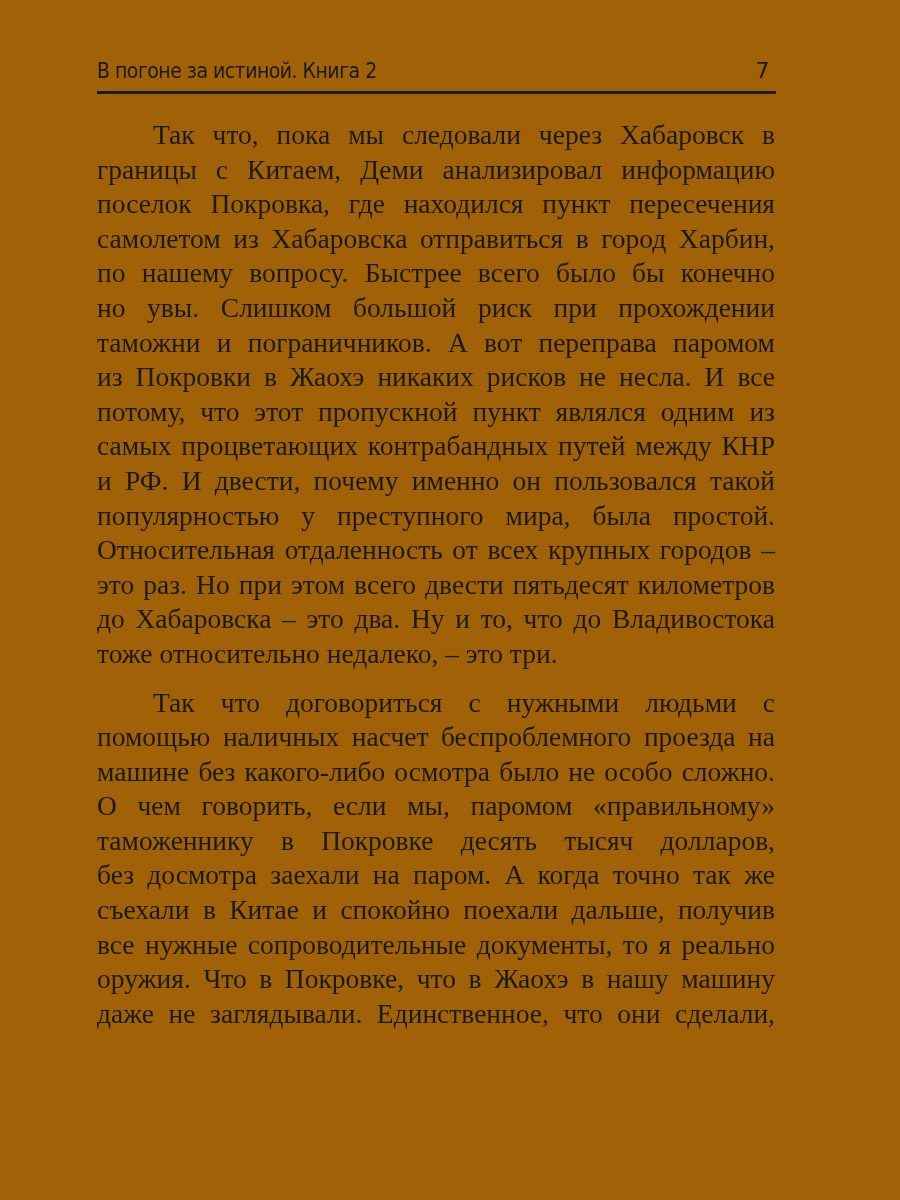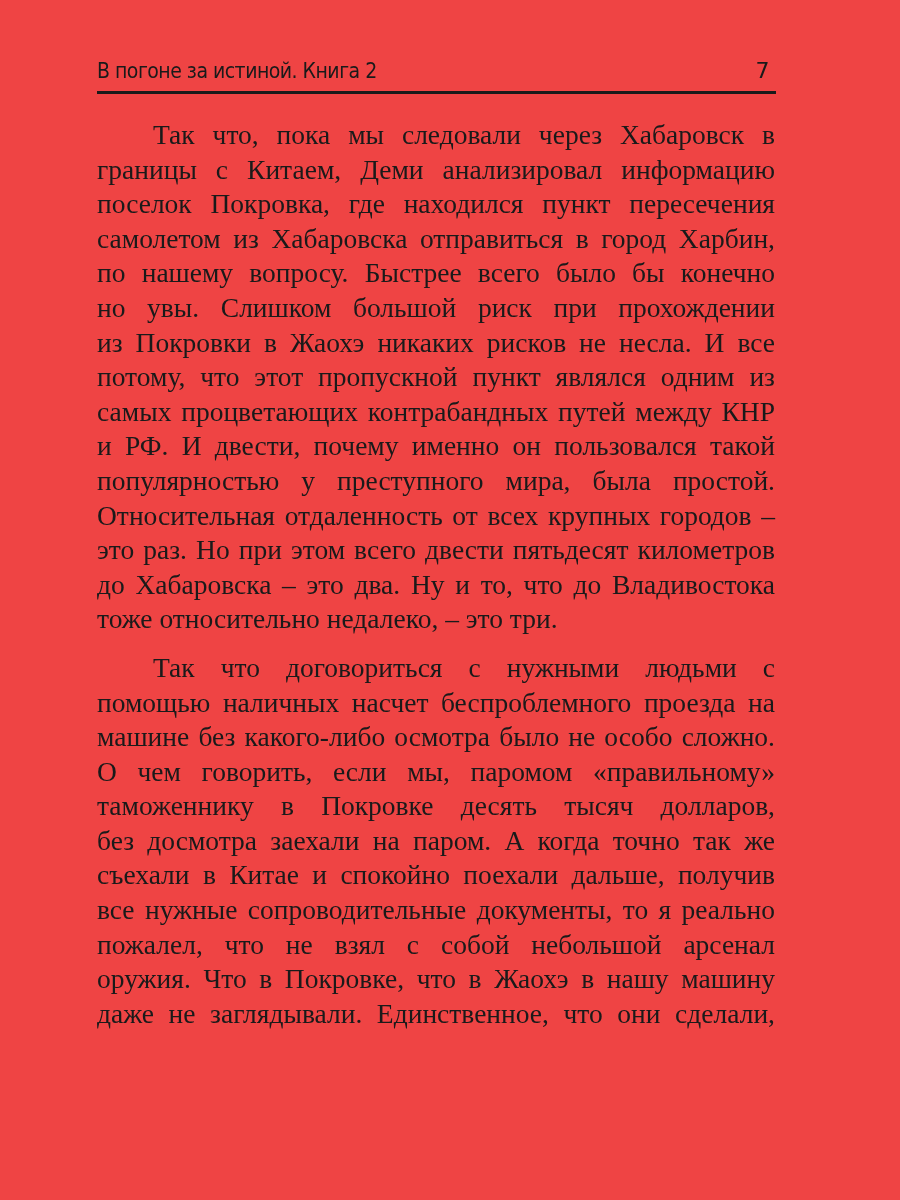--- a/index.html
+++ b/index.html
@@ -11,21 +11,21 @@
       width: 900px;
       height: 1200px;
       position: relative;
       overflow: hidden;
       color: #1a1a1a;
     }
     .page {
       position: absolute;
       left: 0; top: 0;
       width: 900px; height: 1200px;
-      background: #ef4444;
+      background: #a16207;
     }
     .running-head {
       position: absolute;
       left: 97px;
       top: 58px;
       width: 676px;
       height: 32px;
       font-family: "DejaVu Sans", sans-serif;
       font-size: 22px;
       letter-spacing: -0.6px;
@@ -96,20 +96,21 @@
 
     <div class="para-gap"></div>
 
     <div>
       <span class="line indent">Так что, пока мы следовали через Хабаровск в</span>
       <span class="line">границы с Китаем, Деми анализировал информацию</span>
       <span class="line">поселок Покровка, где находился пункт пересечения</span>
       <span class="line">самолетом из Хабаровска отправиться в город Харбин,</span>
       <span class="line">по нашему вопросу. Быстрее всего было бы конечно</span>
       <span class="line">но увы. Слишком большой риск при прохождении</span>
+      <span class="line">таможни и пограничников. А вот переправа паромом</span>
       <span class="line">из Покровки в Жаохэ никаких рисков не несла. И все</span>
       <span class="line">потому, что этот пропускной пункт являлся одним из</span>
       <span class="line">самых процветающих контрабандных путей между КНР</span>
       <span class="line">и РФ. И двести, почему именно он пользовался такой</span>
       <span class="line">популярностью у преступного мира, была простой.</span>
       <span class="line">Относительная отдаленность от всех крупных городов –</span>
       <span class="line">это раз. Но при этом всего двести пятьдесят километров</span>
       <span class="line">до Хабаровска – это два. Ну и то, что до Владивостока</span>
       <span class="line last">тоже относительно недалеко, – это три.</span>
     </div>
@@ -118,19 +119,18 @@
 
     <div>
       <span class="line indent">Так что договориться с нужными людьми с</span>
       <span class="line">помощью наличных насчет беспроблемного проезда на</span>
       <span class="line">машине без какого-либо осмотра было не особо сложно.</span>
       <span class="line">О чем говорить, если мы, паромом «правильному»</span>
       <span class="line">таможеннику в Покровке десять тысяч долларов,</span>
       <span class="line">без досмотра заехали на паром. А когда точно так же</span>
       <span class="line">съехали в Китае и спокойно поехали дальше, получив</span>
       <span class="line">все нужные сопроводительные документы, то я реально</span>
-      <span class="line">пожалел, что не взял с собой небольшой арсенал</span>
       <span class="line">оружия. Что в Покровке, что в Жаохэ в нашу машину</span>
       <span class="line">даже не заглядывали. Единственное, что они сделали,</span>
     </div>
 
   </div>
 </div>
 
 </body></html>

